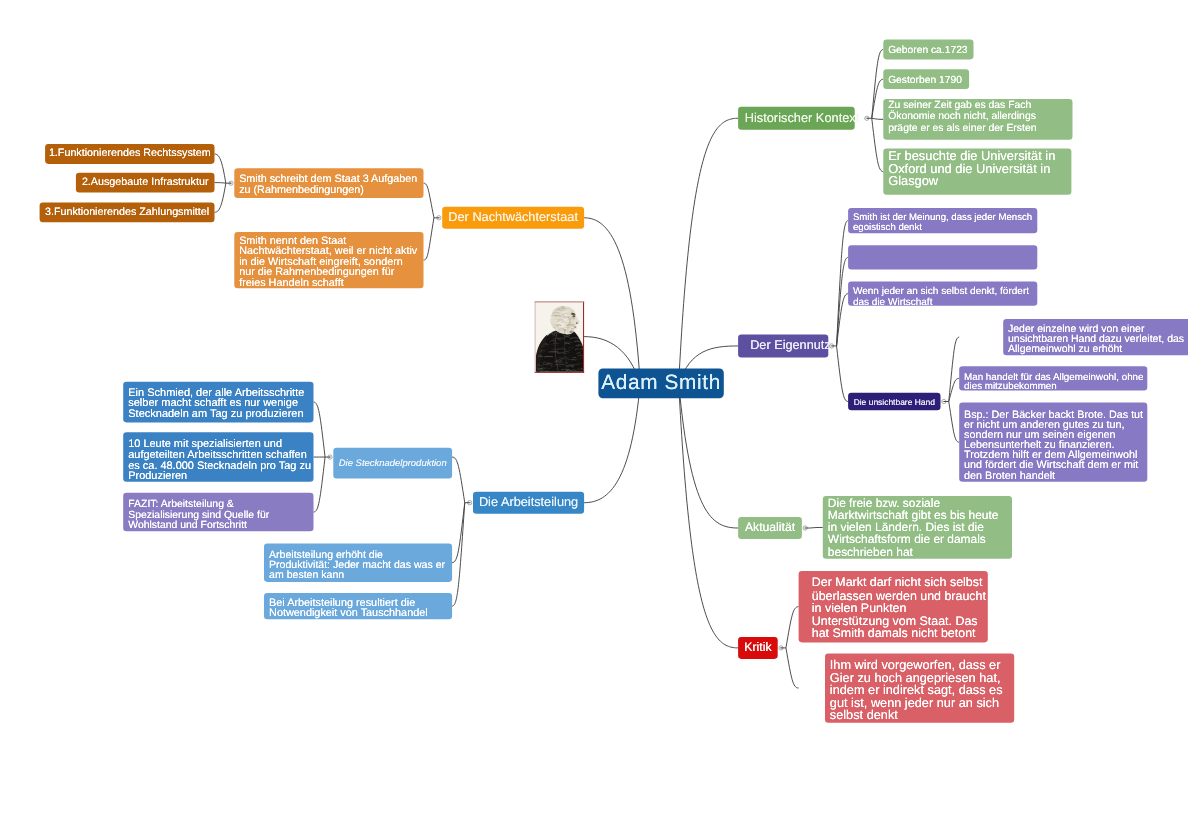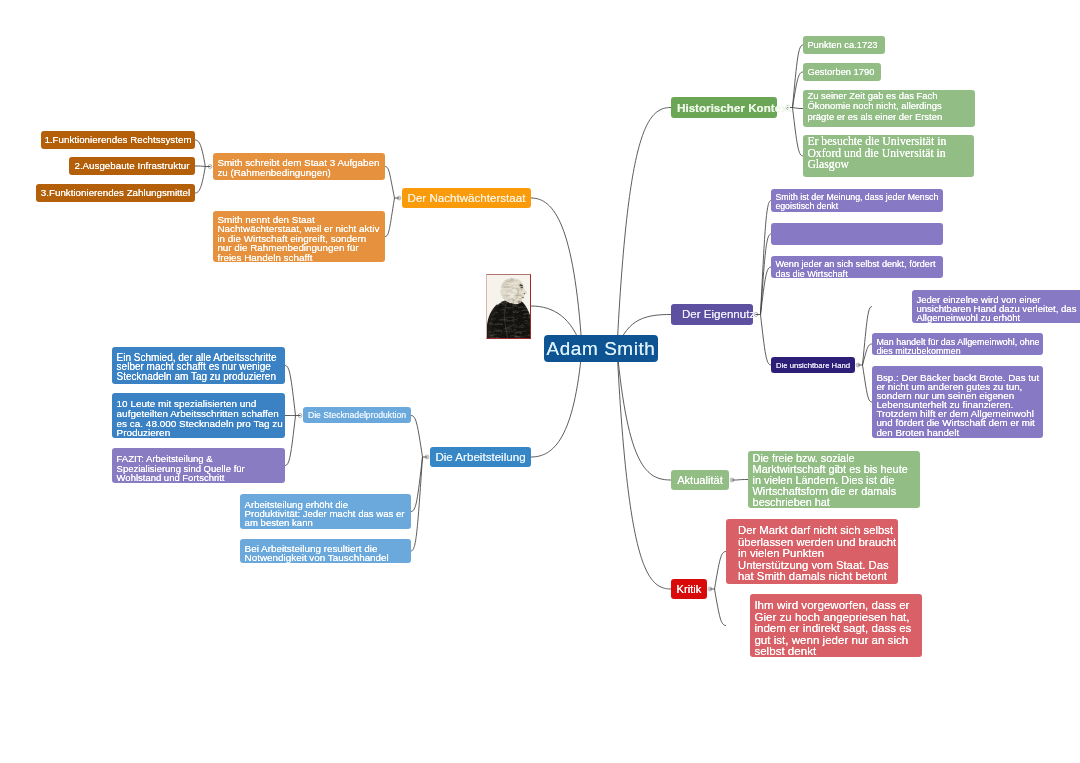--- a/index.html
+++ b/index.html
@@ -445,34 +445,34 @@
 <path d="M23.5 5.1 q1.5 -2.2 2.9 0" stroke="#8e8878" stroke-width="0.40" fill="none" opacity="0.92"></path>
 <path d="M22.9 18.4 q2.6 -1.9 5.3 0" stroke="#8e8878" stroke-width="0.24" fill="none" opacity="0.85"></path>
 <path d="M12 20 C13 26 18 29.5 24 29.8 L24 31 L11.5 31 Z" fill="#c8c2b2" opacity="0.55"></path>
 </g>
 <path d="M19.6 26.6 C17.8 32.0 17.2 39.0 17.8 46.0 C18.4 52.4 19.6 58.4 21.2 65" stroke="#6d675d" stroke-width="0.45" fill="none" opacity="0.8"></path>
 <path d="M26.6 24.6 C26.0 31.4 26.0 39.2 26.6 47.0 C27.2 53.6 28.2 59 29.2 65" stroke="#4c473f" stroke-width="0.38" fill="none" opacity="0.7"></path>
 </g>
       </svg>
     </div>
   <div id="nodes">
-      <div class="node ctr" style="left: 671px; top: 97px; width: 106px; height: 21px; background: rgb(106, 166, 85); color: rgb(237, 246, 232); font-size: 11.65px; line-height: 15px; padding: 0px 6px; border-radius: 3px; letter-spacing: 0px; font-weight: bold;">
+      <div class="node ctr" style="left: 671px; top: 97px; width: 106px; height: 21px; background: rgb(106, 166, 85); color: rgb(237, 246, 232); font-size: 11.65px; line-height: 15px; padding: 0px 6px; border-radius: 3px; letter-spacing: 0px;">
         <div class="lbl"><div>Historischer Kontext</div></div>
       </div>
       <div class="node" style="left: 803px; top: 36px; width: 82px; height: 18px; background: rgb(146, 190, 133); color: rgb(255, 255, 255); font-size: 9.35px; line-height: 12px; padding: 0px 4.4px; border-radius: 3px; letter-spacing: 0px;">
-        <div class="lbl"><div>Punkten ca.1723</div></div>
+        <div class="lbl"><div>Geboren ca.1723</div></div>
       </div>
       <div class="node" style="left: 803px; top: 63px; width: 78px; height: 18px; background: rgb(146, 190, 133); color: rgb(255, 255, 255); font-size: 9.35px; line-height: 12px; padding: 0px 4.4px; border-radius: 3px; letter-spacing: 0px;">
         <div class="lbl"><div>Gestorben 1790</div></div>
       </div>
       <div class="node" style="left: 803px; top: 90px; width: 172px; height: 37px; background: rgb(146, 190, 133); color: rgb(255, 255, 255); font-size: 9.45px; line-height: 10.4px; padding: 0px 4.4px; border-radius: 3px; letter-spacing: 0px; align-items: flex-start;">
         <div class="lbl" style="padding-top: 1px;"><div>Zu seiner Zeit gab es das Fach</div><div>Ökonomie noch nicht, allerdings</div><div>prägte er es als einer der Ersten</div></div>
       </div>
       <div class="node" style="left: 803px; top: 135px; width: 171px; height: 42px; background: rgb(146, 190, 133); color: rgb(255, 255, 255); font-size: 11.7px; line-height: 11.7px; padding: 0px 4.4px; border-radius: 3px; letter-spacing: 0px; align-items: flex-start;">
-        <div class="lbl" style="padding-top: 1px; font-family: Liberation Serif, serif;"><div>Er besuchte die Universität in</div><div>Oxford und die Universität in</div><div>Glasgow</div></div>
+        <div class="lbl" style="padding-top: 1px;"><div>Er besuchte die Universität in</div><div>Oxford und die Universität in</div><div>Glasgow</div></div>
       </div>
       <div class="node ctr" style="left: 671px; top: 304px; width: 82px; height: 21px; background: rgb(93, 80, 160); color: rgb(241, 237, 250); font-size: 11.55px; line-height: 15px; padding: 0px 11px; border-radius: 3px; letter-spacing: 0px;">
         <div class="lbl"><div>Der Eigennutz</div></div>
       </div>
       <div class="node" style="left: 771px; top: 189px; width: 172px; height: 23px; background: rgb(136, 121, 196); color: rgb(255, 255, 255); font-size: 8.75px; line-height: 9.4px; padding: 0px 4.4px; border-radius: 3px; letter-spacing: 0px; align-items: flex-start;">
         <div class="lbl" style="padding-top: 4px;"><div>Smith ist der Meinung, dass jeder Mensch</div><div>egoistisch denkt</div></div>
       </div>
       <div class="node" style="left: 771px; top: 223px; width: 172px; height: 22px; background: rgb(136, 121, 196); color: rgb(255, 255, 255); font-size: 8.6px; line-height: 9.6px; padding: 0px 4.4px; border-radius: 3px; letter-spacing: 0px; align-items: flex-start;">
         <div class="lbl" style="padding-top: 4px; margin-top: 19px;"><div>Jeder Mensch sieht in allen seiner</div><div>Aktionen nur den Eigennutz</div></div>
       </div>
@@ -520,21 +520,21 @@
       </div>
       <div class="node ctr" style="left: 69px; top: 157px; width: 126px; height: 18px; background: rgb(180, 95, 9); color: rgb(255, 255, 255); font-size: 9.77px; line-height: 12px; padding: 0px 3px; border-radius: 3px; letter-spacing: 0px;">
         <div class="lbl"><div>2.Ausgebaute Infrastruktur</div></div>
       </div>
       <div class="node ctr" style="left: 36px; top: 184px; width: 159px; height: 18px; background: rgb(180, 95, 9); color: rgb(255, 255, 255); font-size: 9.77px; line-height: 12px; padding: 0px 3px; border-radius: 3px; letter-spacing: 0px;">
         <div class="lbl"><div>3.Funktionierendes Zahlungsmittel</div></div>
       </div>
       <div class="node ctr" style="left: 430px; top: 447px; width: 101px; height: 20px; background: rgb(55, 135, 198); color: rgb(233, 243, 251); font-size: 11.6px; line-height: 14px; padding: 0px 5px; border-radius: 3px; letter-spacing: 0px;">
         <div class="lbl"><div>Die Arbeitsteilung</div></div>
       </div>
-      <div class="node ctr" style="left: 303px; top: 407px; width: 108px; height: 16px; background: rgb(107, 169, 221); color: rgb(234, 244, 253); font-size: 8.62px; line-height: 11px; padding: 0px 4px; border-radius: 3px; letter-spacing: 0px;">
+      <div class="node ctr" style="left: 303px; top: 407px; width: 108px; height: 28px; background: rgb(107, 169, 221); color: rgb(234, 244, 253); font-size: 8.62px; line-height: 11px; padding: 0px 4px; border-radius: 3px; letter-spacing: 0px; font-style: italic;">
         <div class="lbl"><div>Die Stecknadelproduktion</div></div>
       </div>
       <div class="node" style="left: 112px; top: 347px; width: 173px; height: 37px; background: rgb(59, 130, 196); color: rgb(255, 255, 255); font-size: 10px; line-height: 9.4px; padding: 0px 4.6px; border-radius: 3px; letter-spacing: 0px; align-items: flex-start;">
         <div class="lbl" style="padding-top: 6px;"><div>Ein Schmied, der alle Arbeitsschritte</div><div>selber macht schafft es nur wenige</div><div>Stecknadeln am Tag zu produzieren</div></div>
       </div>
       <div class="node" style="left: 112px; top: 393px; width: 173px; height: 45px; background: rgb(59, 130, 196); color: rgb(255, 255, 255); font-size: 9.95px; line-height: 9.8px; padding: 0px 4.6px; border-radius: 3px; letter-spacing: 0px; align-items: flex-start;">
         <div class="lbl" style="padding-top: 6px;"><div>10 Leute mit spezialisierten und</div><div>aufgeteilten Arbeitsschritten schaffen</div><div>es ca. 48.000 Stecknadeln pro Tag zu</div><div>Produzieren</div></div>
       </div>
       <div class="node" style="left: 112px; top: 448px; width: 173px; height: 35px; background: rgb(138, 124, 195); color: rgb(255, 255, 255); font-size: 9.49px; line-height: 9.7px; padding: 0px 4.6px; border-radius: 3px; letter-spacing: 0px; align-items: flex-start;">
         <div class="lbl" style="padding-top: 6px;"><div>FAZIT: Arbeitsteilung &amp;</div><div>Spezialisierung sind Quelle für</div><div>Wohlstand und Fortschritt</div></div>

